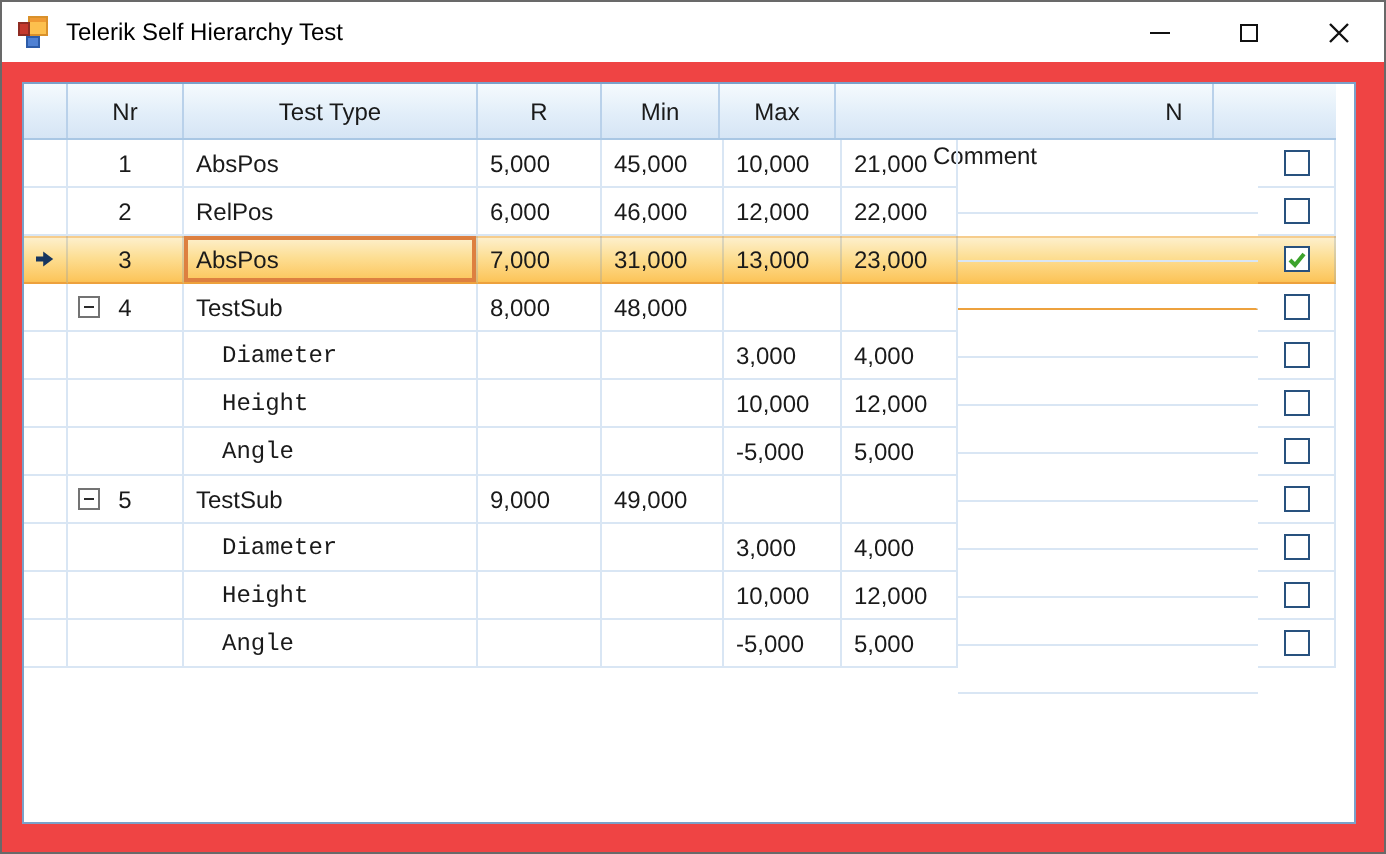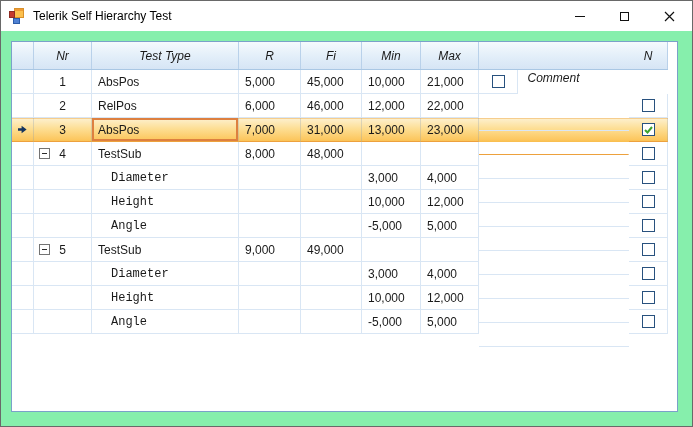--- a/index.html
+++ b/index.html
@@ -1,20 +1,20 @@
 <!DOCTYPE html>
 <html><head>
 <meta charset="utf-8">
 <style>
   html,body { margin:0; padding:0; background:#d8d8d8; }
   * { box-sizing:border-box; }
 
   .window {
     position:relative; width:693px; height:427px;
-    background:#86efac; border:1px solid #696969;
+    background:#ef4444; border:1px solid #696969;
     font-family:"Liberation Sans", sans-serif; overflow:hidden;
   }
 
   
   .titlebar { height:30px; background:#ffffff; display:flex; align-items:center; }
   .app-icon { position:relative; width:16px; height:16px; margin-left:8px; flex:0 0 auto; }
   .ico-window { position:absolute; right:1px; top:0; width:10px; height:10px; background:#fcc04e; border:1px solid #d9912b; box-shadow:inset 0 2px 0 #ef9a33; }
   .ico-red { position:absolute; left:0; top:3px; width:6px; height:7px; background:#c5392d; border:1px solid #8f2c23; }
   .ico-blue { position:absolute; left:4px; bottom:0; width:7px; height:6px; background:#4f81d3; border:1px solid #2d5ca8; }
   .title-text { margin-left:8px; font-size:12px; color:#000; white-space:nowrap; }
@@ -25,21 +25,20 @@
 
   
   .grid {
     position:absolute; left:10px; top:40px; width:667px; height:371px;
     background:#ffffff; border:1px solid #7ba1c9; overflow:hidden;
   }
   .grid-header {
     display:flex; width:656px; height:28px;
     background:linear-gradient(#f5fafd, #e2eef9 55%, #d6e5f5);
     border-bottom:1px solid #a9c7e4;
-    font-style:italic;
   }
   .hcell {
     border-right:1px solid #b9d1ea; display:flex; align-items:center; justify-content:center;
     font-size:12px; color:#1a1a1a;
   }
 
   .col-indicator { width:22px; flex:0 0 22px; }
   .col-nr        { width:58px; flex:0 0 58px; }
   .col-test_type { width:147px; flex:0 0 147px;text-align:right; }
   .col-r         { width:62px; flex:0 0 62px; }
@@ -102,37 +101,37 @@
       </span>
     </span>
   </div>
 
   <div class="grid">
     <div class="grid-header">
         <div class="hcell col-indicator"></div>
         <div class="hcell col-nr">Nr</div>
         <div class="hcell col-test_type">Test Type</div>
         <div class="hcell col-r">R</div>
-        <div class="hcell col-fi">Fi</div>
         <div class="hcell col-min">Min</div>
         <div class="hcell col-max">Max</div>
         <div class="hcell col-comment">Comment</div>
         <div class="hcell col-n">N</div>
       </div>
     <div>
         <div class="row">
           <div class="cell col-indicator"></div>
           <div class="cell col-nr">
             <span>1</span>
           </div>
           <div class="cell col-test_type">AbsPos</div>
           <div class="cell col-r">5,000</div>
           <div class="cell col-fi">45,000</div>
           <div class="cell col-min">10,000</div>
           <div class="cell col-max">21,000</div>
+          <div class="cell col-comment">test 1</div>
           <div class="cell col-n">
             <span class="checkbox"></span>
           </div>
         </div>
         <div class="row">
           <div class="cell col-indicator"></div>
           <div class="cell col-nr">
             <span>2</span>
           </div>
           <div class="cell col-test_type">RelPos</div>

